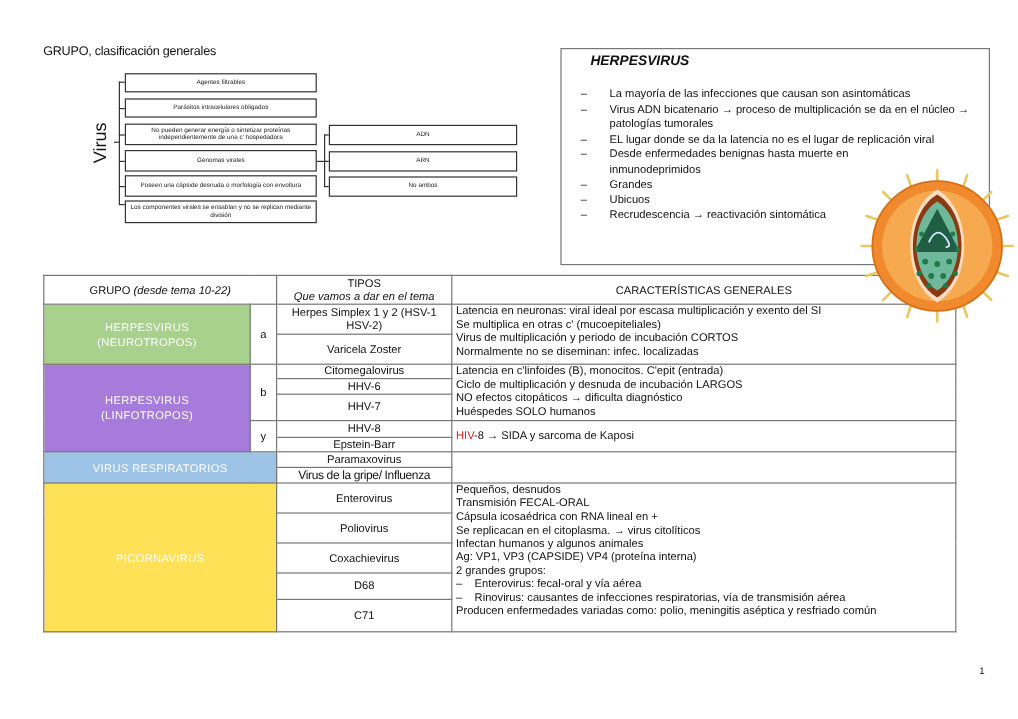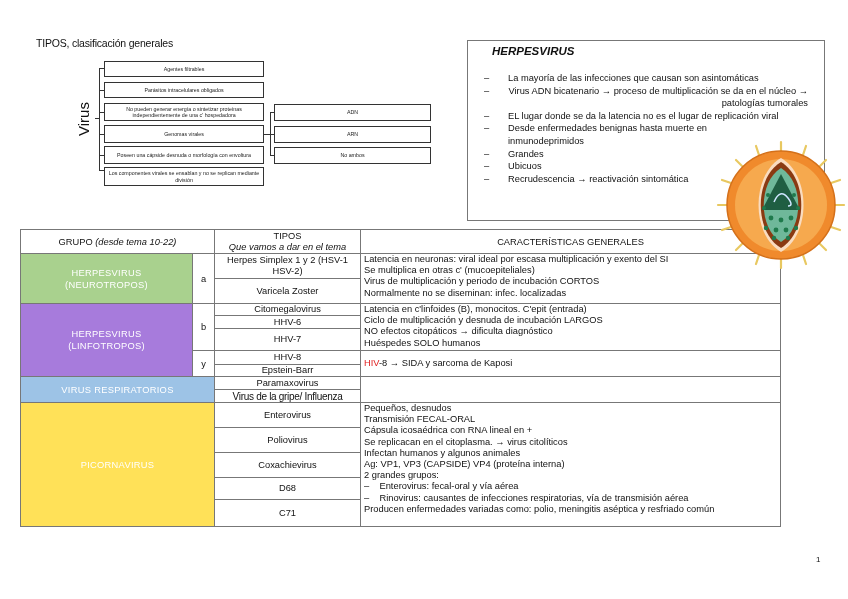--- a/index.html
+++ b/index.html
@@ -13,34 +13,34 @@
   .dbox { position:absolute; border:1.3px solid #333; background:#fff; font-size:5.3px; text-align:center; display:flex; align-items:center; justify-content:center; line-height:1.15; box-sizing:border-box; padding:0 2px; color:#222; }
 
   
   .hbox { left:467px; top:40px; width:358px; height:181px; border:1.5px solid #777; box-sizing:border-box; }
   .htitle { left:492px; top:45px; font-size:11.5px; font-weight:bold; font-style:italic; }
   .hlist { left:478px; top:72px; width:340px; font-size:9.3px; line-height:12.6px; margin:0; padding:0; list-style:none; }
   .hlist li { position:relative; padding-left:30px; }
   .hlist li::before { content:"–"; position:absolute; left:6px; }
 
   
-  table.main { position:absolute; left:20px; top:229px; border-collapse:collapse; font-size:9.3px; table-layout:fixed; }
+  table.main { position:absolute; left:36px; top:229px; border-collapse:collapse; font-size:9.3px; table-layout:fixed; }
   table.main td { border:1px solid #777; padding:0; box-sizing:border-box; }
   .grp { color:#fff; text-align:center; font-size:9.3px; line-height:12px; letter-spacing:0.3px; }
   .letter { text-align:center; background:#fff; }
   .tipo { text-align:center; line-height:11px; }
   .car { padding-left:3px !important; line-height:11.2px; vertical-align:top; }
   .hdr { text-align:center; }
   .red { color:#e02020; }
   .pnum { left:816px; top:555px; font-size:8px; }
 </style>
 </head>
 <body>
 
-<div class="abs title">TIPOS, clasificación generales</div>
+<div class="abs title">GRUPO, clasificación generales</div>
 
 <div>
   <div class="abs vlabel">Virus</div>
   <div class="line" style="left:95px; top:118px; width:5px; height:1.3px;"></div>
   <div class="line" style="left:99px; top:68px; width:1.3px; height:102px;"></div>
   <div class="line" style="left:99px; top:68px; width:6px; height:1.3px;"></div>
   <div class="line" style="left:99px; top:90px; width:6px; height:1.3px;"></div>
   <div class="line" style="left:99px; top:112px; width:6px; height:1.3px;"></div>
   <div class="line" style="left:99px; top:134px; width:6px; height:1.3px;"></div>
   <div class="line" style="left:99px; top:155px; width:6px; height:1.3px;"></div>
@@ -61,21 +61,21 @@
 
   <div class="dbox" style="left:274px; top:104px; width:157px; height:17px;">ADN</div>
   <div class="dbox" style="left:274px; top:126px; width:157px; height:17px;">ARN</div>
   <div class="dbox" style="left:274px; top:147px; width:157px; height:17px;">No ambos</div>
 </div>
 
 <div class="abs hbox"></div>
 <div class="abs htitle">HERPESVIRUS</div>
 <ul class="abs hlist">
   <li>La mayoría de las infecciones que causan son asintomáticas</li>
-  <li style="padding-right:10px;text-align:right;">Virus ADN bicatenario → proceso de multiplicación se da en el núcleo → patologías tumorales</li>
+  <li style="padding-right:10px;">Virus ADN bicatenario → proceso de multiplicación se da en el núcleo → patologías tumorales</li>
   <li>EL lugar donde se da la latencia no es el lugar de replicación viral</li>
   <li style="padding-right:110px;">Desde enfermedades benignas hasta muerte en inmunodeprimidos</li>
   <li>Grandes</li>
   <li>Ubicuos</li>
   <li>Recrudescencia → reactivación sintomática</li>
 </ul>
 
 <table class="main">
   <colgroup>
     <col style="width:172px">

